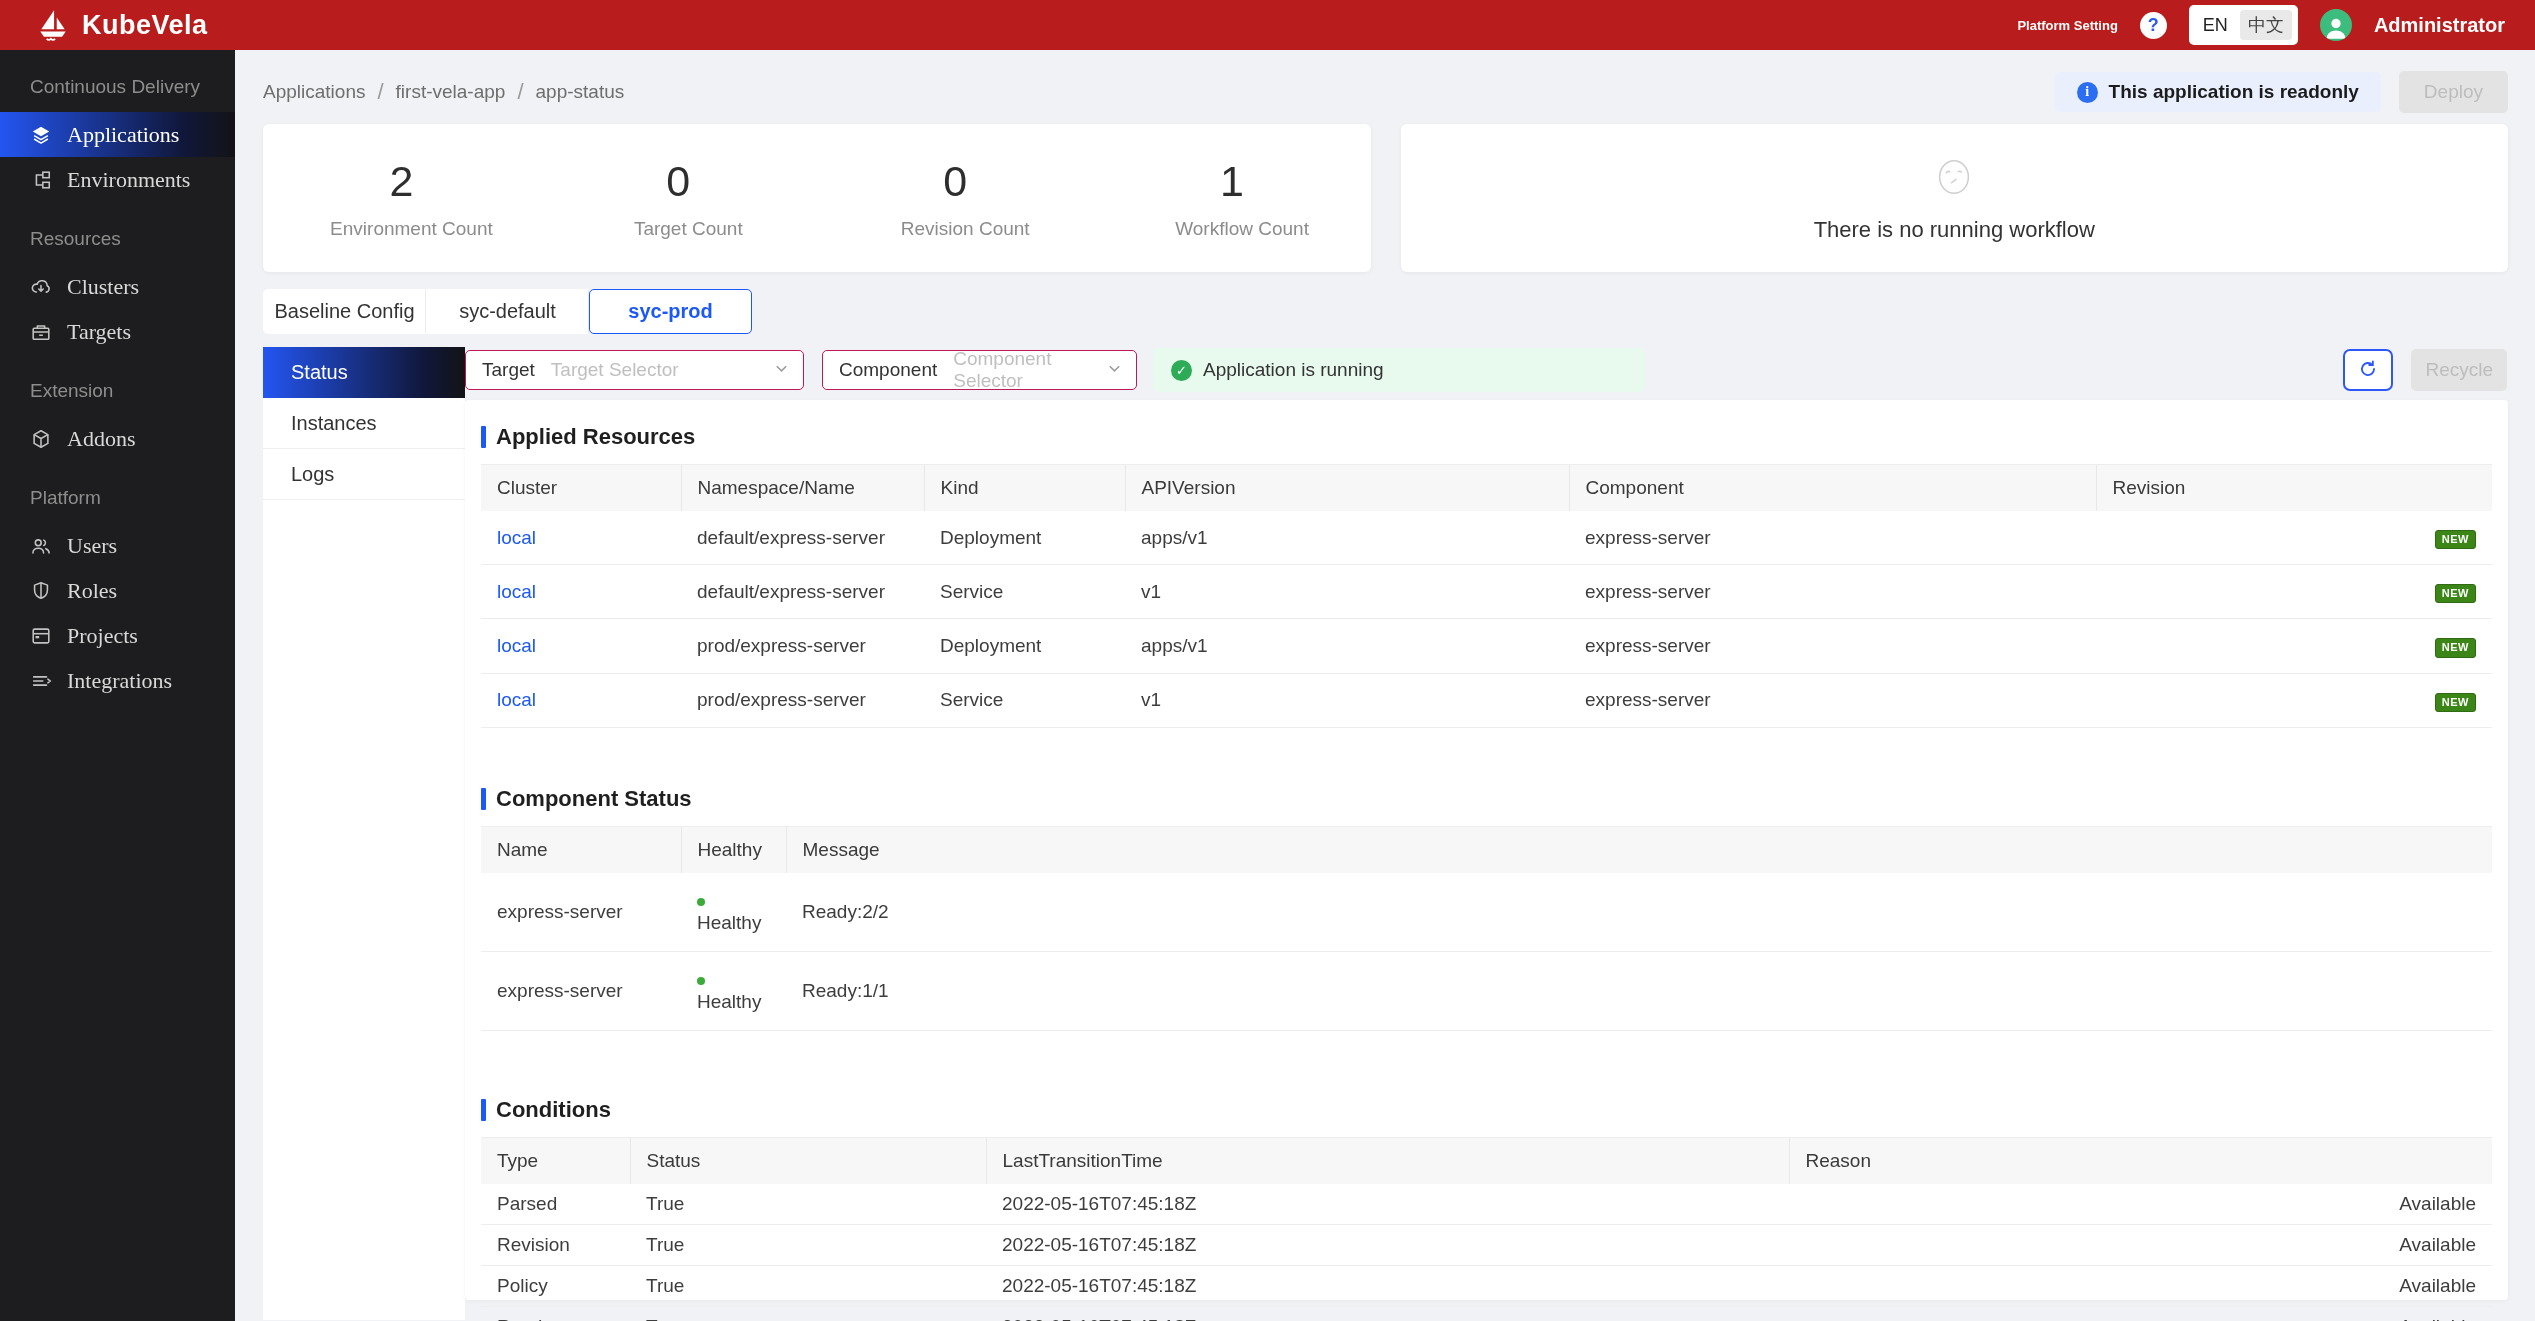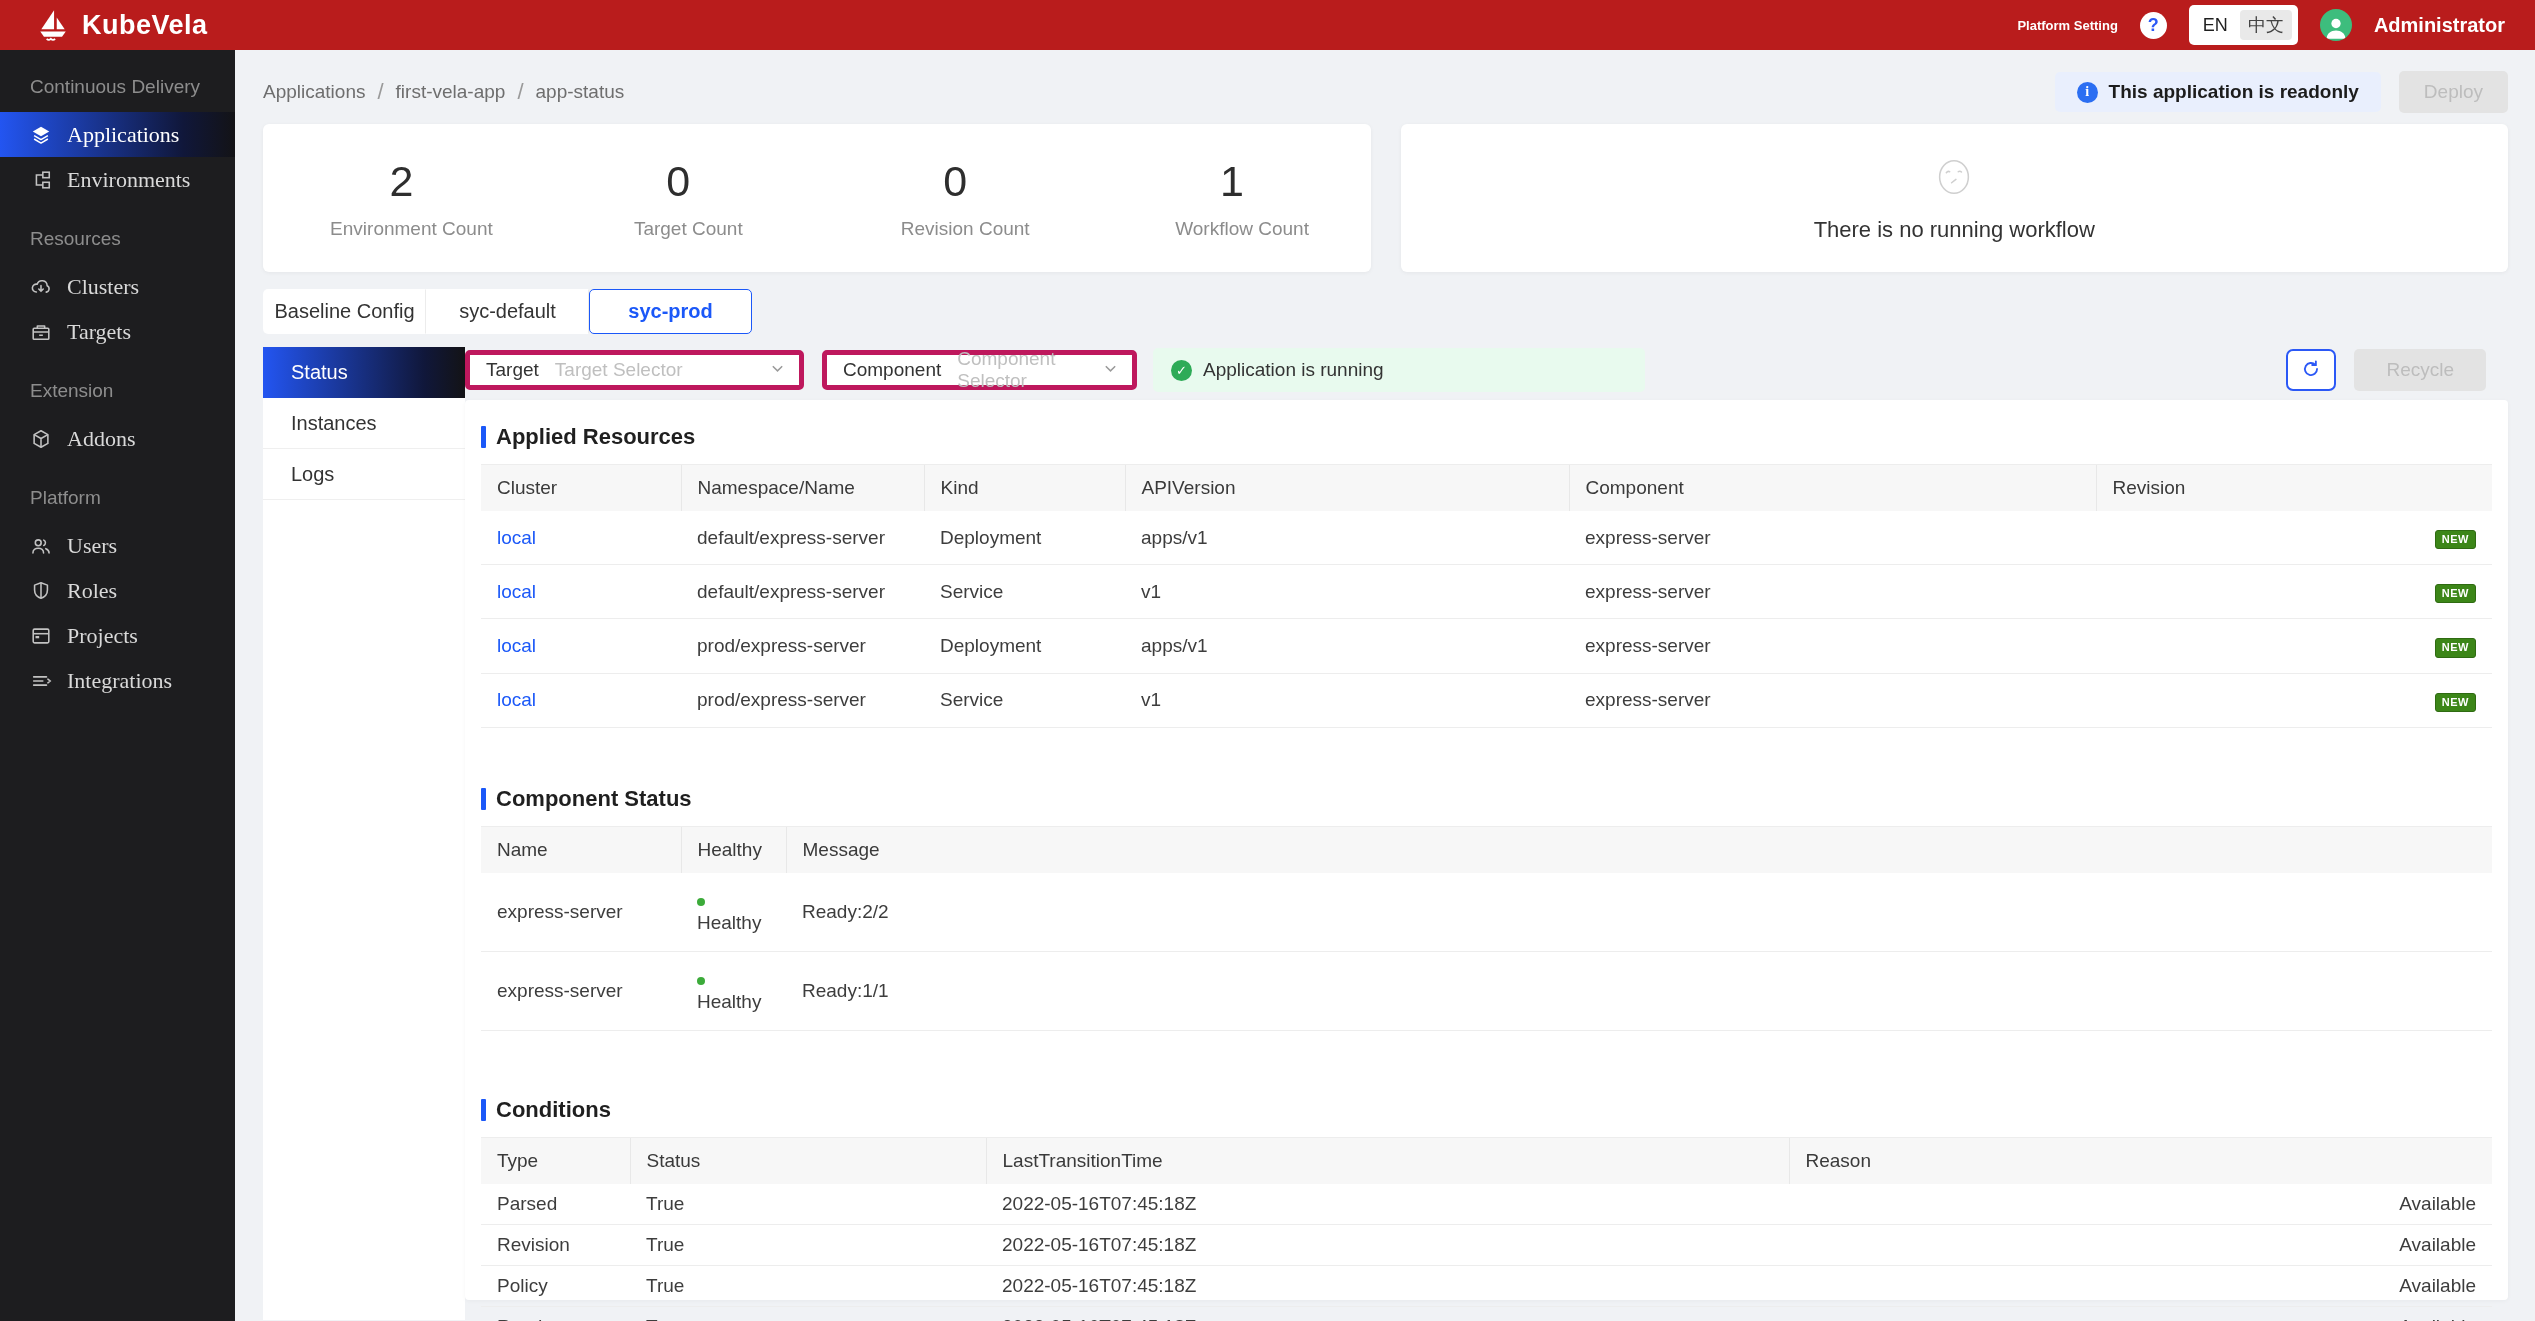--- a/index.html
+++ b/index.html
@@ -112,21 +112,21 @@
     font-size: 20px; color: #333; border-bottom: 1px solid #efefef; cursor: pointer;
   }
   .subnav-item.active {
     background: linear-gradient(90deg, #2355f1 0%, #10173a 80%, #131316 100%);
     color: #fff; font-weight: 500; border-bottom: none;
   }
 
   .content-col { flex: 1; }
   .filter-bar { display: flex; align-items: center; height: 46px; }
   .select-box {
-    background: #fff; border: 5px solid #be185d; border-radius: 5px; height: 40px;
+    background: #fff; border: 1px solid #be185d; border-radius: 5px; height: 40px;
     display: flex; align-items: center; padding: 0 14px 0 16px; cursor: pointer;
   }
   .select-box .lbl { color: #333; margin-right: 16px; font-size: 19px; }
   .select-box .ph { color: #bfbfbf; font-size: 19px; }
   .select-box .caret { margin-left: auto; color: #9a9a9a; padding-left: 20px; }
   .sb-target { width: 339px; }
   .sb-component { width: 315px; margin-left: 18px; }
   .status-pill {
     margin-left: 16px; height: 44px; min-width: 492px; background: #e8faee; border-radius: 5px;
     display: flex; align-items: center; gap: 11px; padding: 0 18px;
@@ -134,21 +134,21 @@
   .status-pill .txt { color: #333; font-size: 19px; }
   .check-circle {
     width: 21px; height: 21px; border-radius: 50%; background: #2eab57; color: #fff;
     display: flex; align-items: center; justify-content: center; font-size: 13px; font-weight: bold;
   }
   .filter-spacer { flex: 1; }
   .refresh-btn {
     width: 50px; height: 42px; background: #fff; border: 2px solid #2b58f6; border-radius: 7px;
     display: flex; align-items: center; justify-content: center; cursor: pointer;
   }
-  .recycle-btn { margin-left: 18px; margin-right: 22px; padding: 10px 32px; }
+  .recycle-btn { margin-left: 18px; margin-right: 1px; padding: 10px 14px; }
 
   .main-card {
     background: #fff; border-radius: 4px; margin-top: 7px; height: 900px;
     padding: 14px 16px; box-shadow: 0 1px 4px rgba(0,0,0,.04);
   }
   .section { margin-bottom: 0; }
   .section-title { display: flex; align-items: center; gap: 10px; padding: 10px 0 14px 0; }
   .title-bar { width: 5px; height: 22px; background: #1b58f8; border-radius: 1px; }
   .section-title .t { font-size: 22px; font-weight: bold; color: #1f1f1f; }
   .section-divider { border: none; border-top: 1px solid #ededed; }

